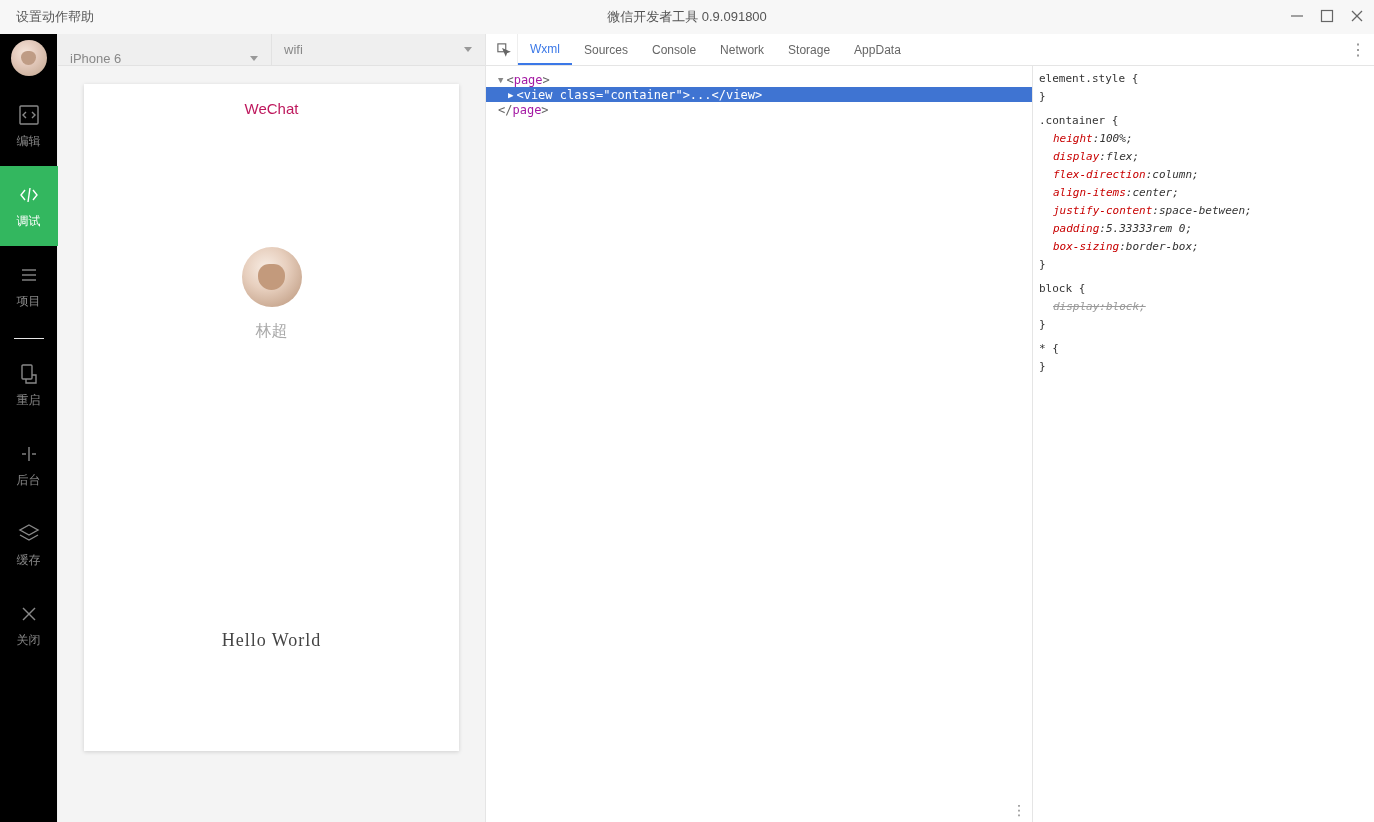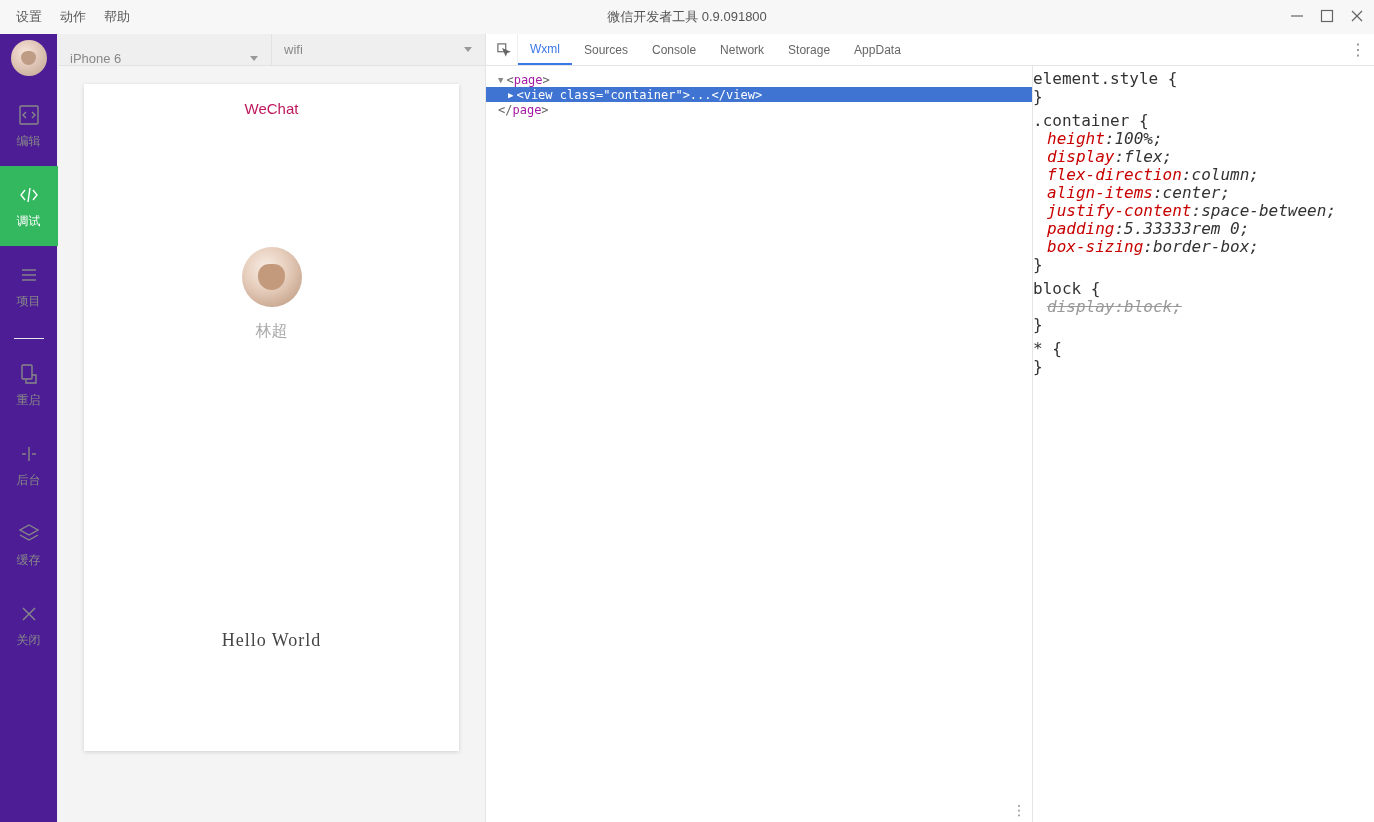--- a/index.html
+++ b/index.html
@@ -1,30 +1,30 @@
 <!DOCTYPE html>
 <html><head>
 <meta charset="utf-8">
 <style>
   * { margin:0; padding:0; box-sizing:border-box; }
   html, body { width:1374px; height:822px; font-family:"Microsoft YaHei", Arial, sans-serif; background:#f7f7f7; color:#333; overflow:hidden; }
 
   
   .titlebar { height:34px; display:flex; align-items:center; padding:0 10px; background:#f7f7f7; font-size:13px; color:#5a5a5a; position:relative; }
-  .titlebar .menus { display:flex; gap:18px; padding-left:6px; }
+  .titlebar .menus { display:flex; padding-left:6px; }
   .titlebar .menus span { cursor:pointer; }
   .titlebar .title { position:absolute; left:50%; transform:translateX(-50%); color:#555; }
   .titlebar .winctl { position:absolute; right:10px; display:flex; align-items:center; gap:16px; }
   .titlebar .winctl svg { width:14px; height:14px; stroke:#666; fill:none; stroke-width:1.2; }
 
   
   .body { display:flex; height:calc(822px - 34px); }
 
   
-  .sidebar { width:58px; background:#4c1d95; border-right:1px solid #eee; display:flex; flex-direction:column; align-items:center; padding-top:6px; }
+  .sidebar { width:58px; background:#000000; border-right:1px solid #eee; display:flex; flex-direction:column; align-items:center; padding-top:6px; }
   .sidebar .avatar-small { width:36px; height:36px; border-radius:50%; background:radial-gradient(circle at 40% 35%,#f6e5da 0%,#e3c9bb 40%,#cbb09c 80%); position:relative; margin-bottom:10px; }
   .sidebar .avatar-small::after{content:"";position:absolute;left:30%;top:30%;width:40%;height:40%;background:#bf9c85;border-radius:50% 50% 60% 60%;}
   .sidebar .tool { width:58px; height:80px; display:flex; flex-direction:column; align-items:center; justify-content:center; gap:6px; color:#888; font-size:12px; cursor:pointer; }
   .sidebar .tool.active { background:#33b75f; color:#fff; }
   .sidebar .tool .ic { width:24px; height:24px; display:flex; align-items:center; justify-content:center; }
   .sidebar .tool .ic svg { stroke:currentColor; fill:none; stroke-width:1.4; }
   .sidebar .sep { width:30px; height:1px; background:#e6e6e6; margin:12px 0 6px; }
   .sidebar .spacer { flex:1; }
 
   
@@ -60,21 +60,21 @@
   .domtree .sel { background:#3f74d2; color:#fff; padding-left:22px; margin-left:-8px; }
   .domtree .caret-open::before{content:"▼"; color:#888; font-size:9px; margin-right:3px; margin-left:4px;}
   .domtree .caret-closed::before{content:"▶"; color:#fff; font-size:9px; margin-right:3px;}
   .c-tag  { color:#a41aa4; }
   .c-attr { color:#994500; }
   .c-str  { color:#1a46a8; }
   .sel .c-tag, .sel .c-attr, .sel .c-str { color:#fff; }
   .domtree .more-icon { position:absolute; right:6px; bottom:4px; color:#888; cursor:pointer; font-size:14px; }
 
   
-  .styles { width:342px; border-left:1px solid #e5e5e5; padding:4px 0; font-family:Menlo,Consolas,monospace; font-size:16px; line-height:18px; }
+  .styles { width:342px; border-left:1px solid #e5e5e5; padding:4px 6px; font-family:Menlo,Consolas,monospace; font-size:11px; line-height:18px; }
   .styles .rule { margin-bottom:6px; }
   .styles .selector { color:#333; }
   .styles .prop { padding-left:14px;font-style:italic; }
   .styles .prop .p { color:#c80000; }
   .styles .prop .v { color:#333; }
   .styles .strike { text-decoration:line-through; color:#999; }
   .styles .strike .p, .styles .strike .v { color:#999; }
 
 </style>
 </head>

